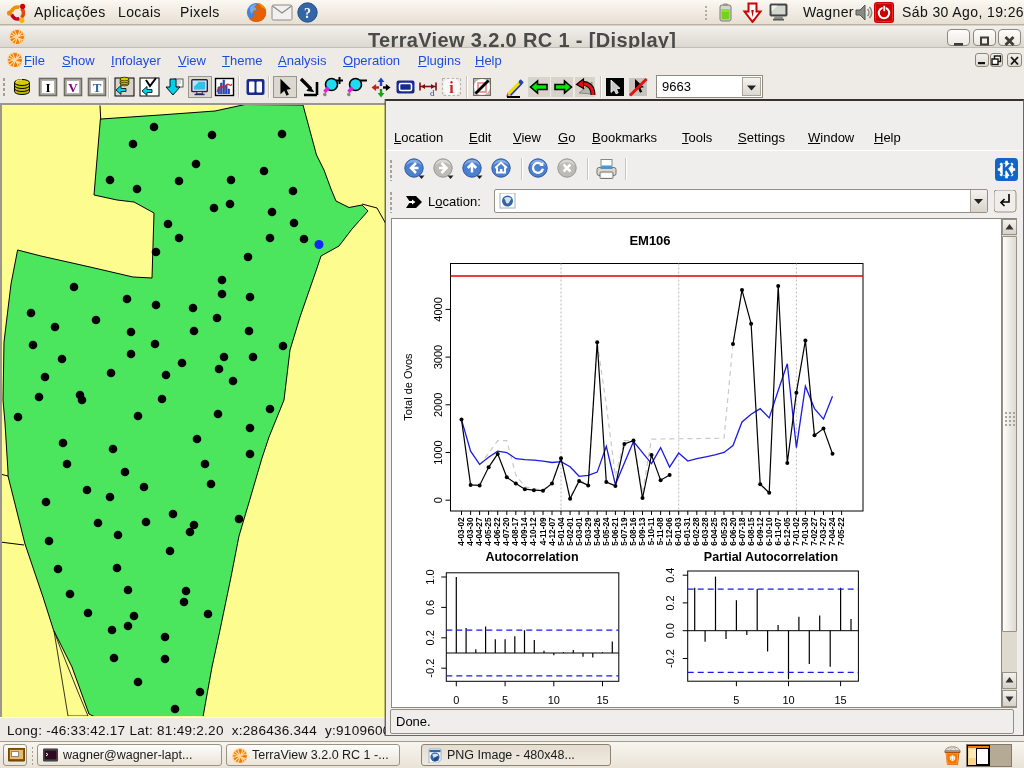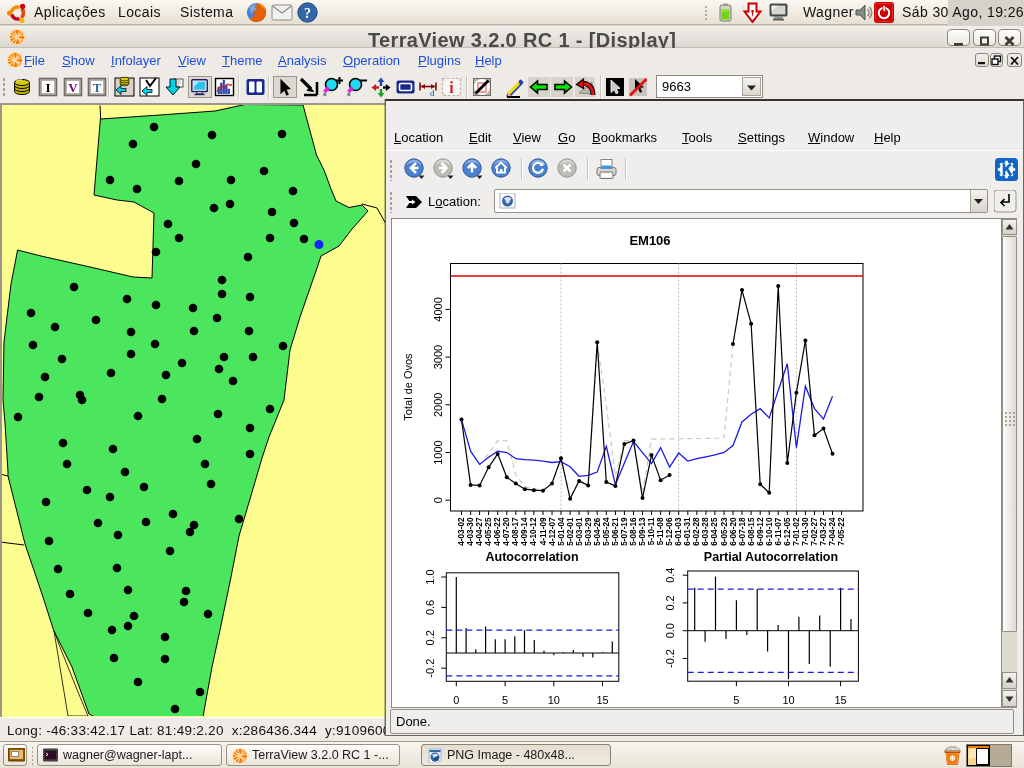--- a/index.html
+++ b/index.html
@@ -1,17 +1,17 @@
 <!DOCTYPE html>
 <html><head><meta charset="utf-8"><style>
 *{margin:0;padding:0;box-sizing:border-box}
 body{width:1024px;height:768px;overflow:hidden;position:relative;font-family:"Liberation Sans",sans-serif;background:#d6d2ca}
 .abs{position:absolute}
 
-#toppanel{left:0;top:0;width:948px;height:25px;background:linear-gradient(#fbf8f2,#efe9df 60%,#e6dfd2);border-bottom:1px solid #bab2a2}
+#toppanel{left:0;top:0;width:1024px;height:25px;background:linear-gradient(#fbf8f2,#efe9df 60%,#e6dfd2);border-bottom:1px solid #bab2a2}
 #toppanel .menu{font-size:14px;color:#111;top:4px;letter-spacing:0.4px;white-space:nowrap}
 
 #tvtitle{left:0;top:26px;width:1024px;height:22px;background:linear-gradient(#f2f0ec,#dcd8d1);border-bottom:1px solid #c3beb4;color:#4a4a48;font-weight:bold;font-size:20px;letter-spacing:0.35px}
 .tvbtn{width:23px;height:17px;top:3px;background:linear-gradient(#fdfdfc,#ece9e3);border:1px solid #8d877b;border-radius:4px}
 #tvmenu{left:0;top:48px;width:1024px;height:24px;background:#eeebe7}
 #tvmenu span{font-size:13px;color:#1d4ed8;position:absolute;top:5px}
 #tvmenu u{text-decoration:underline}
 .mdib{height:14px;top:6px;background:linear-gradient(#f2f0ec,#dfdbd3);border:1px solid #8d877b;border-radius:3px}
 #tvtool{left:0;top:72px;width:1024px;height:31px;background:#eeebe7}
 .sep{width:2px;height:22px;top:4px;border-left:1px solid #c9c4bb;border-right:1px solid #fff}
@@ -50,21 +50,21 @@
         <path d="M12.55 6.36 A6 6 0 0 0 4.59 10.96" stroke="#f08f00"></path>
         <path d="M4.59 13.04 A6 6 0 0 0 12.55 17.64" stroke="#c2001d"></path>
         <path d="M14.36 16.6 A6 6 0 0 0 14.36 7.4" stroke="#dd4814"></path>
       </g>
       <circle cx="15.6" cy="5.4" r="2.6" fill="#d40000"></circle>
       <circle cx="2.6" cy="12" r="2.6" fill="#ee8800"></circle>
       <circle cx="14.8" cy="19.3" r="2.6" fill="#f9b200"></circle>
     </svg>
   <span class="abs menu" style="left:34px">Aplicações</span>
   <span class="abs menu" style="left:118px">Locais</span>
-  <span class="abs menu" style="left:180px">Sistema</span>
+  <span class="abs menu" style="left:180px">Pixels</span>
   <svg class="abs" style="left:246px;top:2px;" width="21" height="21" viewBox="0 0 21 21" xmlns="http://www.w3.org/2000/svg">
       <circle cx="10.5" cy="10.5" r="9.6" fill="#4584d8"></circle>
       <path d="M4 5 a9 9 0 0 1 6-3 c-1 2.5 1 3 .5 5 C9.5 9 6 9.5 5.5 12 4.5 10.5 3.5 8 4 5z" fill="#79abe4"></path>
       <path d="M10.5 .9 a9.6 9.6 0 0 1 .2 19.2 a9.6 9.6 0 0 1-8-4.2 c2 .9 4.4.2 5.4-1.6 1-1.8.3-4-1.5-5 1.2-1.4 3.2-1.5 4.6-.4 0-1.9-1.5-3.6-3.4-3.8 1-1.4 2.9-1.9 4.5-1.2 l-.3-2.1 a9.6 9.6 0 0 0-1.5-.9z" fill="#e66000"></path>
       <path d="M10.5 .9 a9.6 9.6 0 0 1 9.2 7.1 c-1.2-1.8-2.6-2.3-3.6-2.2 -.9-2.2-2.9-3.9-5.3-4.3z" fill="#ff9500"></path>
     </svg>
     <svg class="abs" style="left:271px;top:4px;" width="22" height="17" viewBox="0 0 22 17" xmlns="http://www.w3.org/2000/svg">
       <rect x="1" y="1" width="20" height="15" rx="1.5" fill="#f2f1ef" stroke="#8a8a88"></rect>
       <path d="M1.5 2 L11 9 L20.5 2" fill="none" stroke="#8a8a88" stroke-width="1.2"></path>
     </svg>

